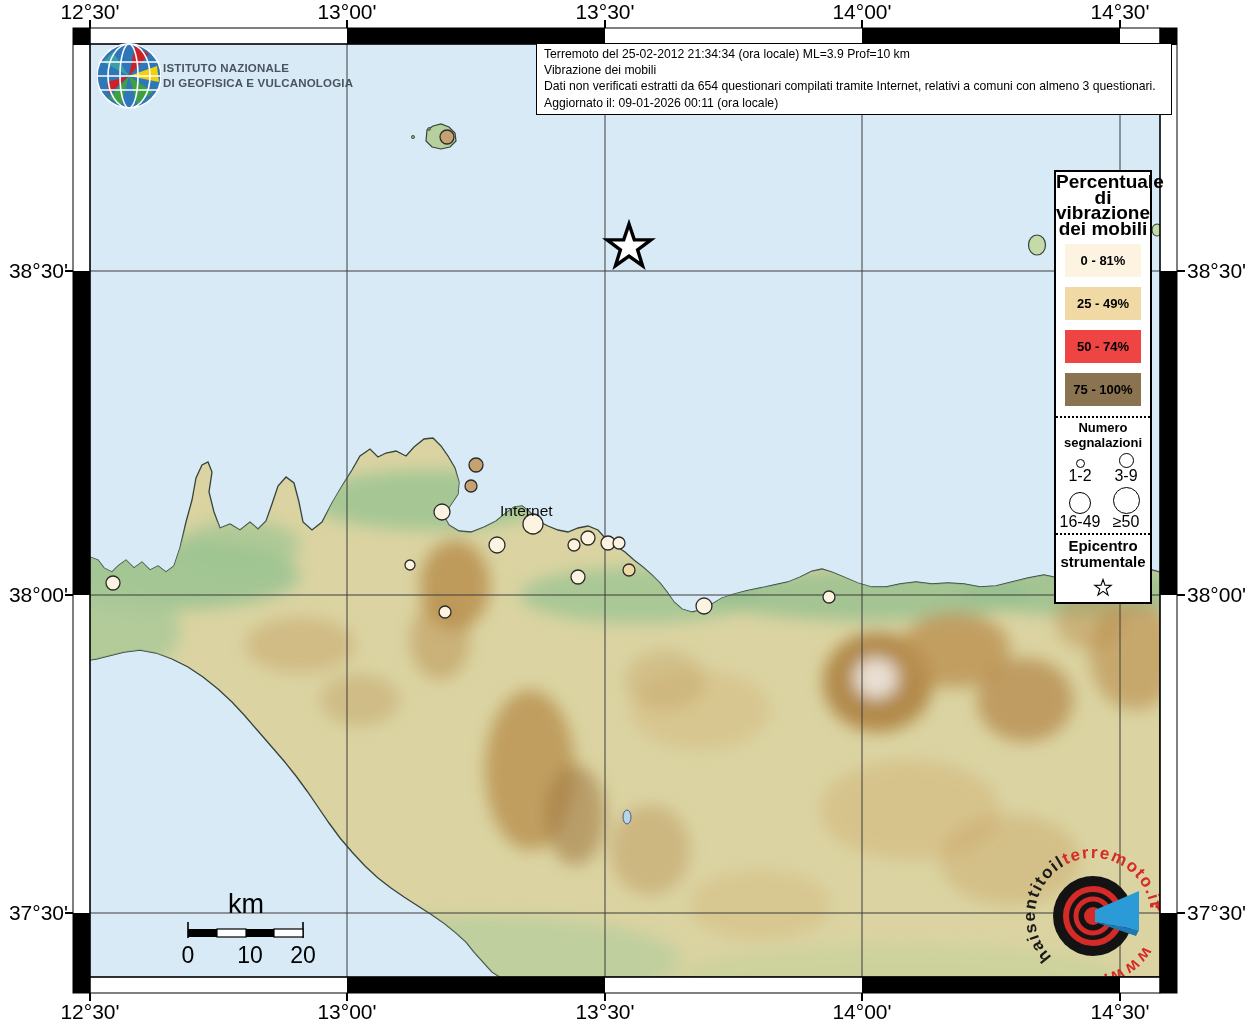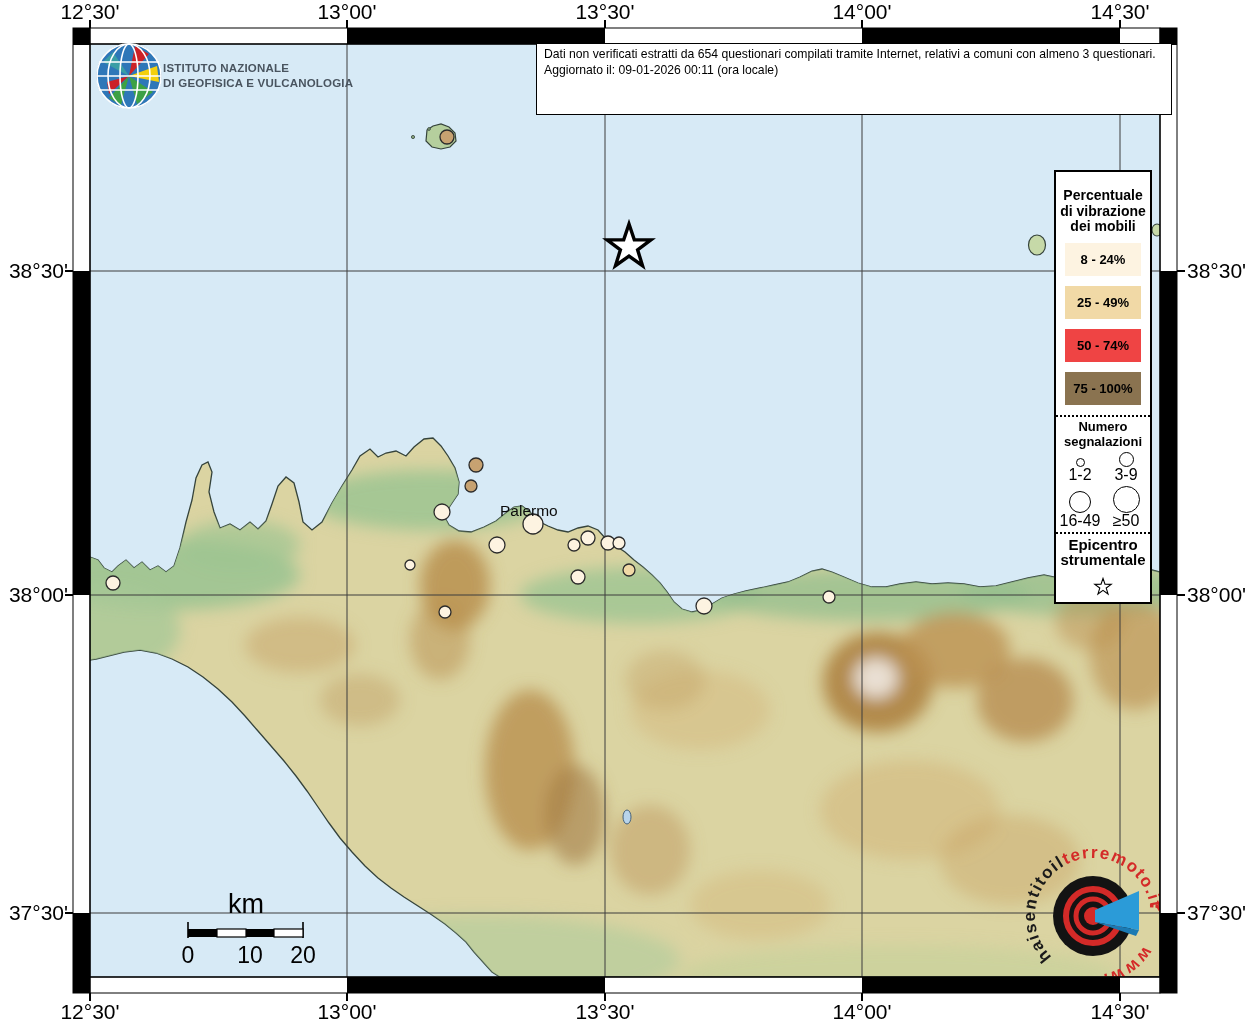--- a/index.html
+++ b/index.html
@@ -9,21 +9,21 @@
   .axis-label{position:absolute;font-size:21px;color:#000;white-space:nowrap;}
   .ax-top,.ax-bottom{width:90px;text-align:center;}
   .ax-left{width:70px;text-align:right;}
   .ax-right{width:70px;text-align:left;}
   #ingv-logo{position:absolute;left:95px;top:42px;display:flex;align-items:center;}
   #ingv-text{margin-left:0;font-size:11.5px;font-weight:bold;color:#49545f;line-height:15px;letter-spacing:.2px;}
   #info-box{position:absolute;left:536px;top:43px;width:620px;height:66px;background:#fff;border:1px solid #000;
             padding:2px 7px;font-size:12.2px;line-height:16.2px;white-space:nowrap;overflow:hidden;}
   #legend{position:absolute;left:1054px;top:170px;width:94px;height:430px;background:#fff;border:2px solid #000;
           text-align:center;font-weight:bold;}
-  #legend .title{font-size:14px;line-height:15.5px;padding-top:16px;}
+  #legend .title{font-size:19px;line-height:15.5px;padding-top:2px;}
   .swatch{width:76px;height:33px;margin:10px auto 0;line-height:33px;font-size:13px;}
   .l-divider{border-top:2px dotted #000;margin-top:10px;}
   #count-title{font-size:13px;line-height:15px;padding-top:2px;}
   #size-grid{display:grid;grid-template-columns:1fr 1fr;padding:3px 1px 0;}
   .size-item{display:flex;flex-direction:column;align-items:center;justify-content:flex-end;}
   .size-circle{border:1.6px solid #000;border-radius:50%;background:#fff;}
   .size-label{font-weight:normal;font-size:16px;line-height:15px;}
   #epi-title{font-size:15px;line-height:15.5px;padding-top:3px;}
   #palermo{position:absolute;left:500px;top:502px;font-size:15.5px;color:#0b0b0b;}
   .scale-num{position:absolute;width:60px;text-align:center;font-size:23px;}
@@ -225,27 +225,29 @@
       <line x1="4" y1="48" x2="64" y2="48"></line>
     </g>
   </svg>
   <div id="ingv-text">
     <div>ISTITUTO NAZIONALE</div>
     <div>DI GEOFISICA E VULCANOLOGIA</div>
   </div>
 </div>
 
 <div id="info-box">
+  <div>Terremoto del 25-02-2012 21:34:34 (ora locale) ML=3.9 Prof=10 km</div>
+  <div>Vibrazione dei mobili</div>
   <div>Dati non verificati estratti da 654 questionari compilati tramite Internet, relativi a comuni con almeno 3 questionari.</div>
   <div>Aggiornato il: 09-01-2026 00:11 (ora locale)</div>
 </div>
 
 <div id="legend">
   <div class="title">Percentuale di vibrazione dei mobili</div>
-  <div class="swatch" style="margin-top: 8px; background: rgb(253, 243, 225);">8 - 24%</div>
+  <div class="swatch" style="margin-top: 8px; background: rgb(253, 243, 225);">0 - 81%</div>
   <div class="swatch" style="background: rgb(241, 217, 166);">25 - 49%</div>
   <div class="swatch" style="background: #ef4444;">50 - 74%</div>
   <div class="swatch" style="background: rgb(138, 115, 80);">75 - 100%</div>
   <div class="l-divider"></div>
   <div id="count-title">Numero segnalazioni</div>
   <div id="size-grid">
     <div class="size-item">
       <div class="size-circle" style="width:7px;height:7px"></div>
       <div class="size-label">1-2</div>
     </div>
@@ -262,19 +264,19 @@
       <div class="size-label">≥50</div>
     </div>
   </div>
   <div class="l-divider" style="margin-top:4px"></div>
   <div id="epi-title">Epicentro strumentale</div>
   <svg width="34" height="34" viewBox="-25 -25 50 50" style="margin-top:2px">
     <path d="M0,-23 L5.3,-7.3 L21.9,-7.1 L8.6,2.8 L13.5,18.6 L0,9 L-13.5,18.6 L-8.6,2.8 L-21.9,-7.1 L-5.3,-7.3 Z" transform="scale(0.55)" fill="#fff" stroke="#000" stroke-width="3"></path>
   </svg>
 </div>
 
-<div id="palermo">Palermo</div>
+<div id="palermo">Internet</div>
 <div id="km-label">km</div>
 <div class="scale-num" style="left:158px;top:942px">0</div>
 <div class="scale-num" style="left:220px;top:942px">10</div>
 <div class="scale-num" style="left:273px;top:942px">20</div>
 
 </div>
 
 </body></html>

